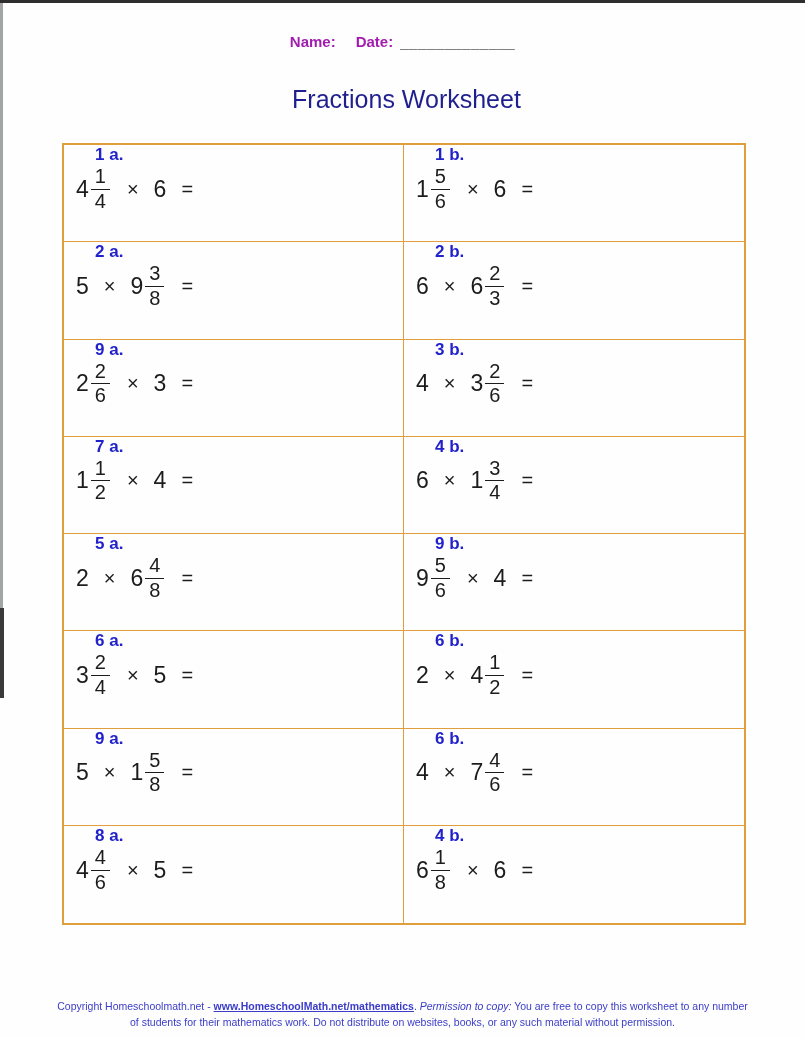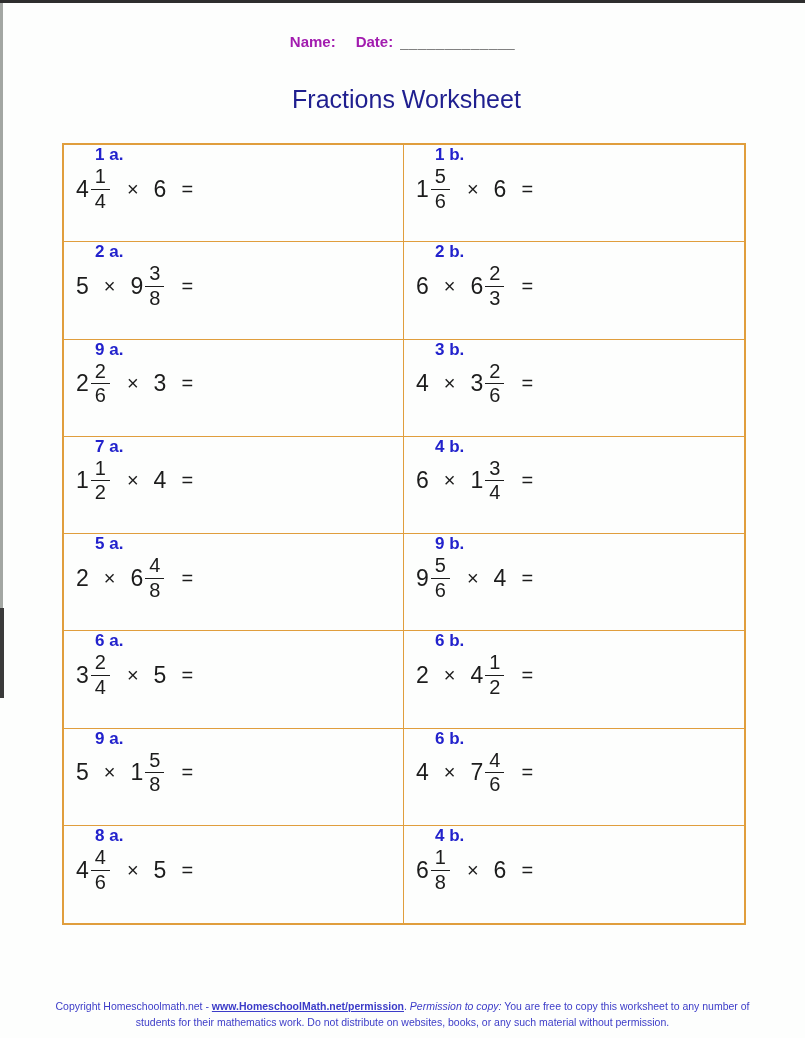--- a/index.html
+++ b/index.html
@@ -293,13 +293,13 @@
           <span class="fnum">1</span>
           <span class="fden">8</span>
         </span>
         <span class="sym">×</span>
         <span class="num">6</span>
         <span class="sym">=</span>
       </span>
     </div>
   </div>
 
-<div class="footer"><span>Copyright Homeschoolmath.net - </span><a class="flink">www.HomeschoolMath.net/permission</a><span>.  </span><span class="fitalic">Permission to copy:</span><span> You are free to copy this worksheet to any number of students for their mathematics work. Do not distribute on websites, books, or any such material without permission.</span></div>
+<div class="footer"><span>Copyright Homeschoolmath.net - </span><a class="flink">www.HomeschoolMath.net/mathematics</a><span>.  </span><span class="fitalic">Permission to copy:</span><span> You are free to copy this worksheet to any number of students for their mathematics work. Do not distribute on websites, books, or any such material without permission.</span></div>
 
 </body></html>

